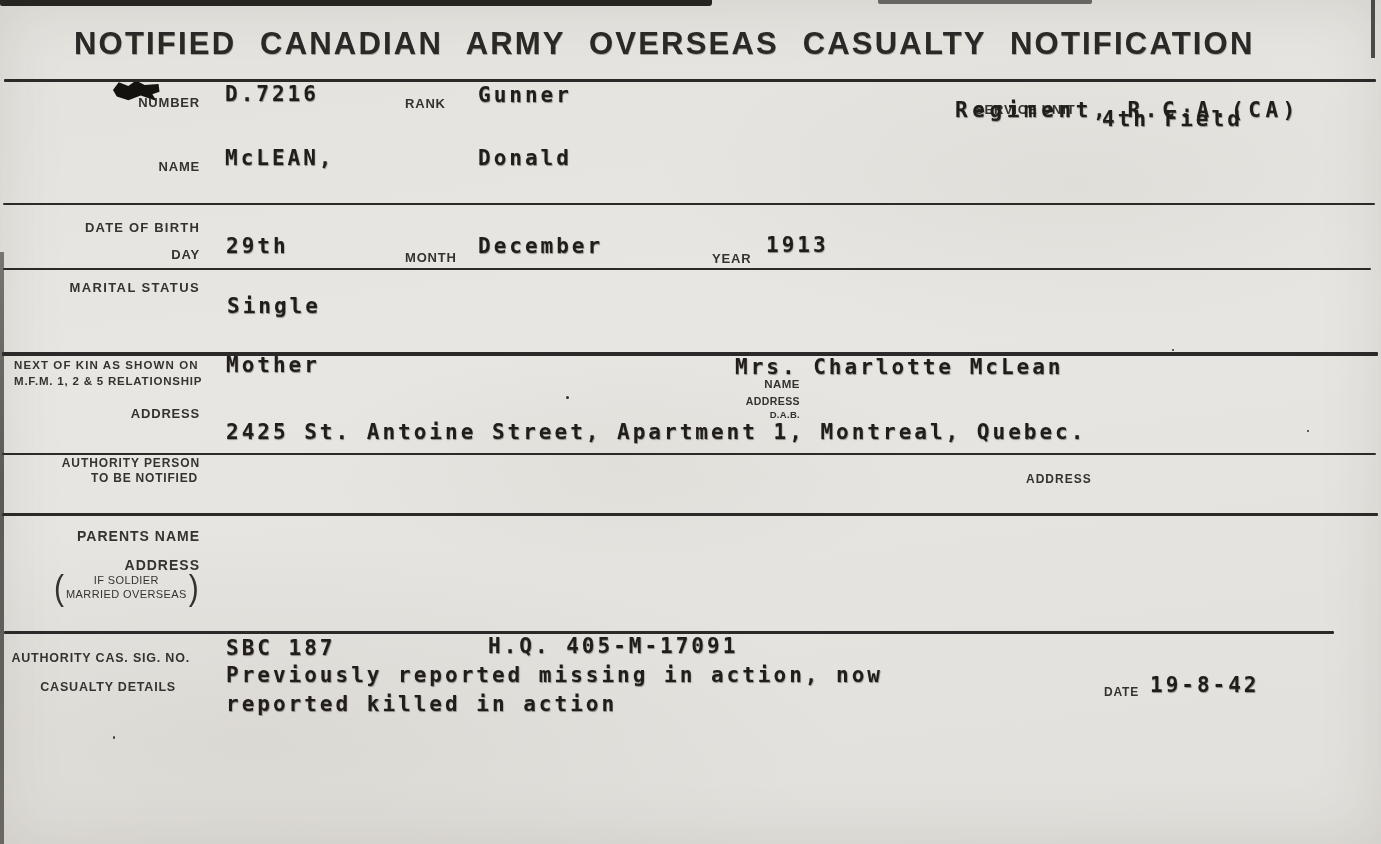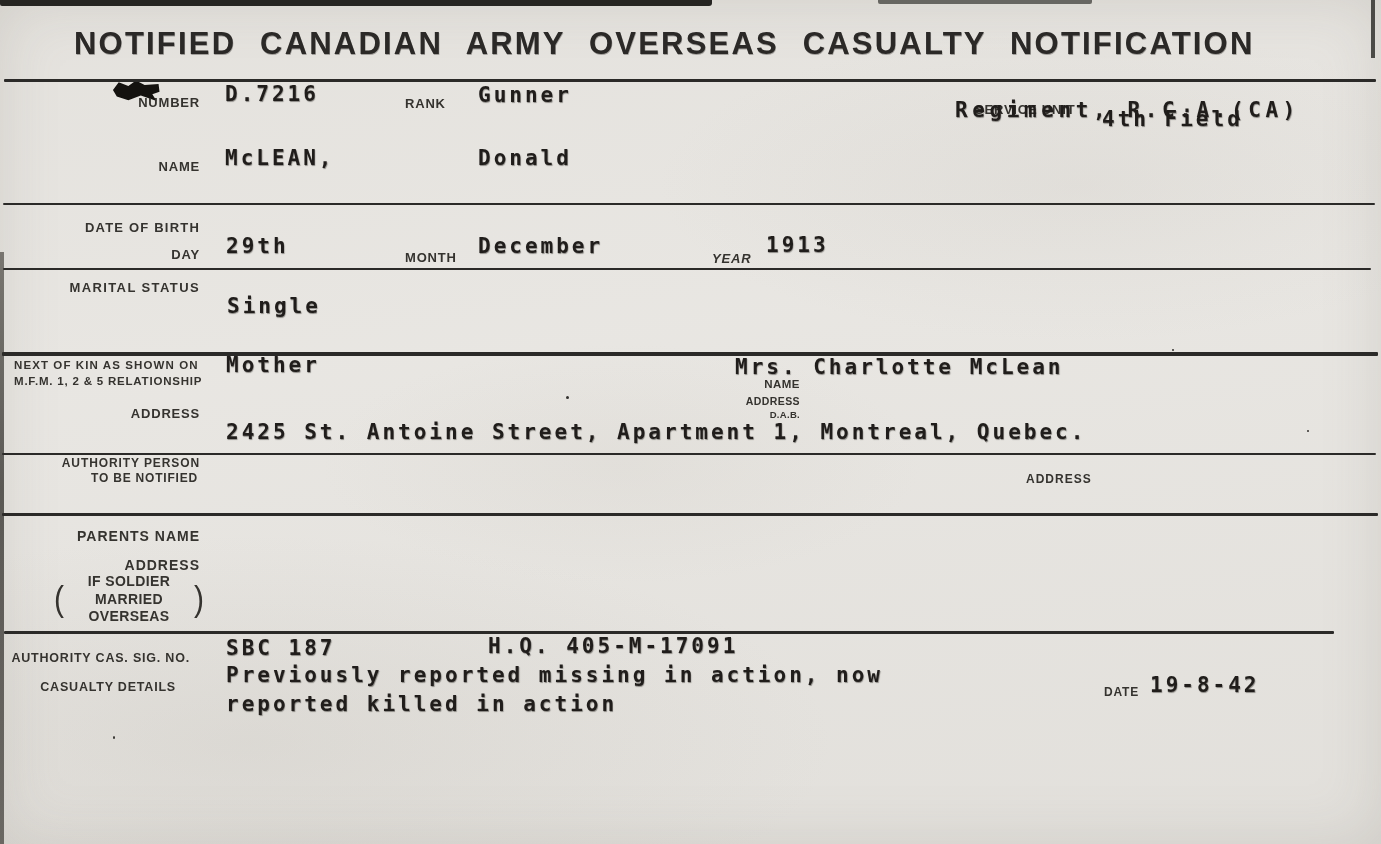--- a/index.html
+++ b/index.html
@@ -39,21 +39,21 @@
   .title{
     position:absolute;left:74px;top:26px;width:1232px;
     font-size:31px;font-weight:700;letter-spacing:2.2px;word-spacing:13px;
     color:#2b2927;white-space:nowrap;
     text-shadow:0.5px 0.5px 0.5px rgba(40,38,34,0.35);
   }
   .parens{
     position:absolute;display:flex;align-items:center;color:#35332f;
   }
   .parens .pchar{font-size:30px;font-weight:400;line-height:1;transform:scaleY(1.15);}
-  .parens .pmid{text-align:center;font-weight:700;font-size:14px;letter-spacing:0.4px;line-height:1.25;padding:0 2px;}
+  .parens .pmid{text-align:center;font-weight:400;font-size:11px;letter-spacing:0.4px;line-height:1.25;padding:0 2px;}
   .artifact{position:absolute;}
   .speck{position:absolute;width:3px;height:3px;border-radius:50%;background:#33312e;}
 </style>
 </head>
 <body>
 
 <div class="paper">
 
   <div class="artifact" style="left:0;top:0;width:712px;height:6px;background:#262522;border-radius:0 0 3px 2px;"></div>
   <div class="artifact" style="left:878px;top:0;width:214px;height:4px;background:#4a4845;opacity:.8;border-radius:0 0 2px 2px;"></div>
@@ -89,21 +89,21 @@
 
   <div class="plabel r" style="left:60px;top:160px;width:140px;">NAME</div>
   <div class="typed" style="left:225px;top:148px;">McLEAN,</div>
   <div class="typed" style="left:478px;top:148px;">Donald</div>
 
   <div class="plabel r" style="left:55px;top:221px;width:145px;letter-spacing:1.2px;">DATE OF BIRTH</div>
   <div class="plabel r" style="left:120px;top:248px;width:80px;">DAY</div>
   <div class="typed" style="left:226px;top:236px;">29th</div>
   <div class="plabel" style="left:405px;top:251px;">MONTH</div>
   <div class="typed" style="left:478px;top:236px;">December</div>
-  <div class="plabel" style="left:712px;top:252px;font-style:italic;">YEAR</div>
+  <div class="plabel" style="left:712px;top:252px;">YEAR</div>
   <div class="typed" style="left:766px;top:235px;">1913</div>
 
   <div class="plabel r" style="left:50px;top:281px;width:150px;letter-spacing:1.4px;">MARITAL STATUS</div>
   <div class="typed" style="left:227px;top:296px;">Single</div>
 
   <div class="plabel f11" style="left:14px;top:359px;letter-spacing:1.1px;">NEXT OF KIN AS SHOWN ON</div>
   <div class="plabel f11" style="left:14px;top:375px;letter-spacing:0.8px;">M.F.M. 1, 2 &amp; 5 RELATIONSHIP</div>
   <div class="typed" style="left:226px;top:355px;">Mother</div>
 
   <div class="plabel f11 r" style="left:700px;top:378px;width:100px;">NAME</div>

